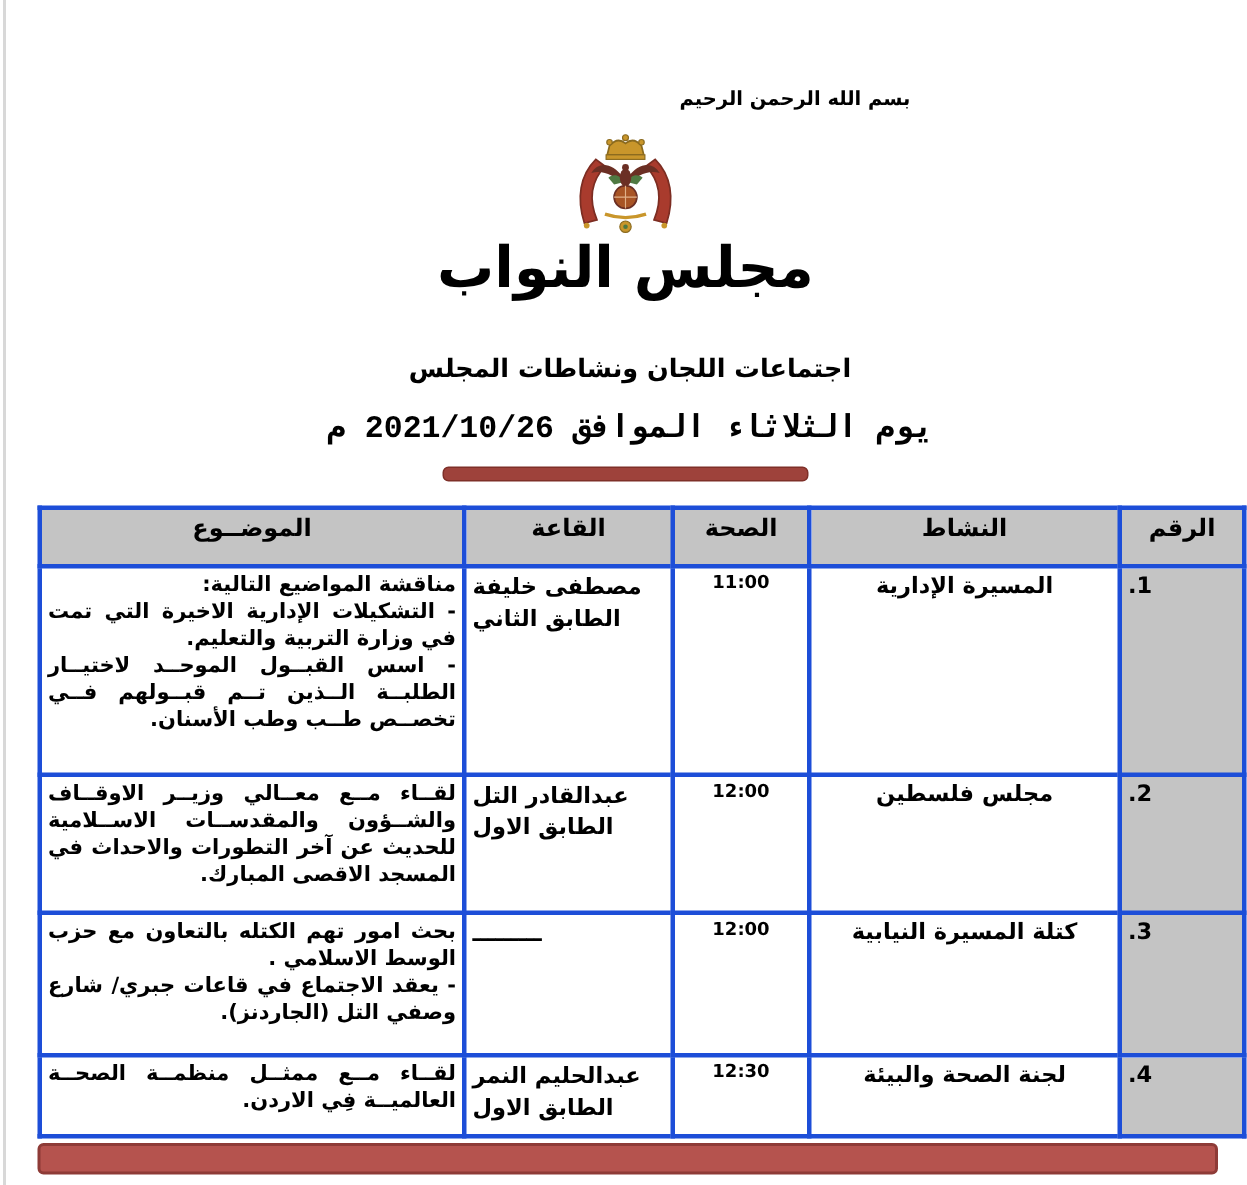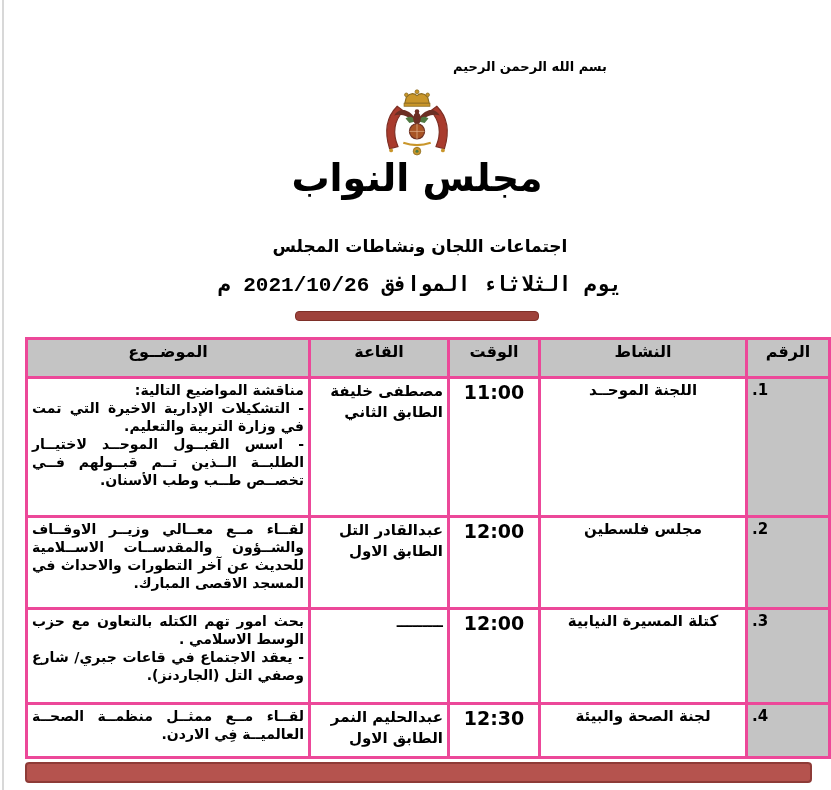--- a/index.html
+++ b/index.html
@@ -31,32 +31,32 @@
   .date-underline{
     position:absolute;top:311px;left:295px;width:242px;height:8px;
     background:#9e423b;border:1px solid #7e2f28;border-radius:4px;
   }
   
   table.schedule{
     position:absolute;top:337px;left:25px;width:803px;
     border-collapse:collapse;table-layout:fixed;direction:rtl;
   }
   table.schedule td,table.schedule th{
-    border:3px solid #ec4899;vertical-align:top;padding:2px 4px;
+    border:3px solid #1d4ed8;vertical-align:top;padding:2px 4px;
     font-weight:bold;overflow:hidden;
   }
   th.hcell{background:#c4c4c4;font-size:16px;text-align:center;height:32px;
     vertical-align:middle;font-weight:bold;}
   td.num{
     background:#c4c4c4;direction:ltr;text-align:left;font-size:15px;
     padding-left:9px;padding-top:4px;
   }
   td.act{text-align:center;font-size:15px;padding-top:4px;}
-  td.time{text-align:center;direction:ltr;font-size:19px;padding-top:4px;}
-  td.hall{text-align:right;font-size:15px;line-height:21px;padding-top:4px;white-space:pre-line;}
+  td.time{text-align:center;direction:ltr;font-size:12px;padding-top:4px;}
+  td.hall{text-align:left;font-size:15px;line-height:21px;padding-top:4px;white-space:pre-line;}
   td.subj{
     text-align:justify;font-size:14px;line-height:18px;white-space:pre-line;
     padding:1px 6px 2px 6px;
   }
   tr.r1{height:139px;} tr.r2{height:92px;} tr.r3{height:95px;} tr.r4{height:54px;}
   .dash-line{display:inline-block;}
   
   .footer-bar{
     position:absolute;top:762px;left:25px;width:783px;height:17px;
     background:#b5534e;border:2px solid #8e3b37;border-radius:4px;
@@ -119,28 +119,28 @@
     <col style="width:83px">
       <col style="width:207px">
       <col style="width:91px">
     <col style="width:139px">
       <col style="width:283px">
   </colgroup>
   <tbody>
       <tr>
     <th class="hcell">الرقم</th>
     <th class="hcell">النشاط</th>
-    <th class="hcell">الوقت</th>
+    <th class="hcell">الصحة</th>
     <th class="hcell">القاعة</th>
     <th class="hcell">الموضــوع</th>
   </tr>
 
   <tr class="r1">
     <td class="num">.1</td>
-    <td class="act">اللجنة الموحــد</td>
+    <td class="act">المسيرة الإدارية</td>
     <td class="time">11:00</td>
     <td class="hall"><span>مصطفى خليفة</span><br><span>الطابق الثاني</span></td>
     <td class="subj">مناقشة المواضيع التالية:
 - التشكيلات الإدارية الاخيرة التي تمت في وزارة التربية والتعليم.
 - اسس القبــول الموحــد لاختيــار الطلبــة الــذين تــم قبــولهم فــي تخصــص طــب وطب الأسنان.</td>
   </tr>
 
   <tr class="r2">
     <td class="num">.2</td>
     <td class="act">مجلس فلسطين</td>

